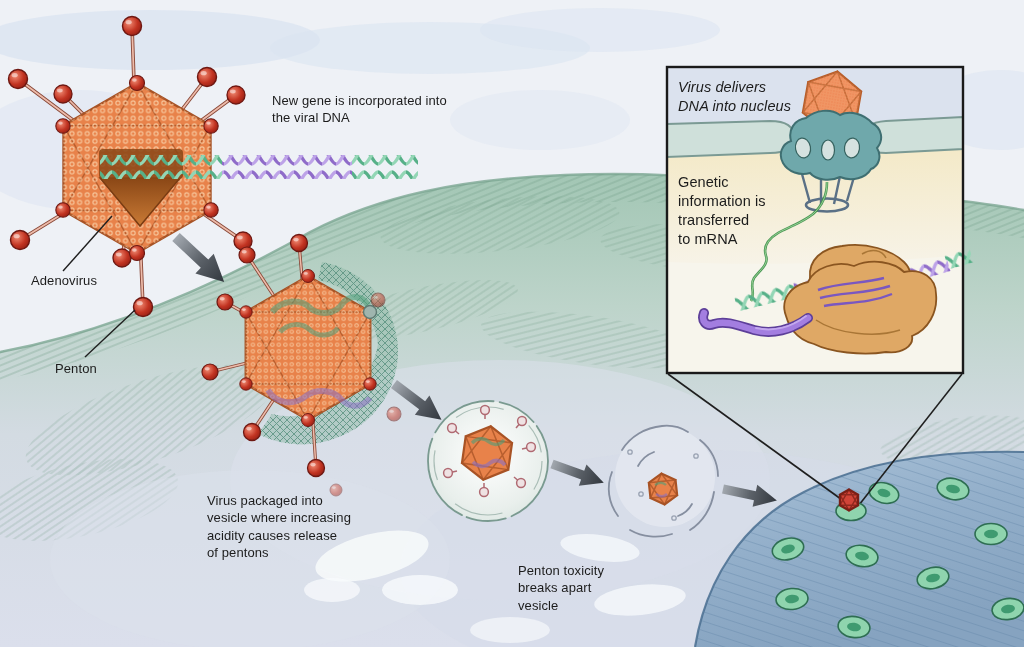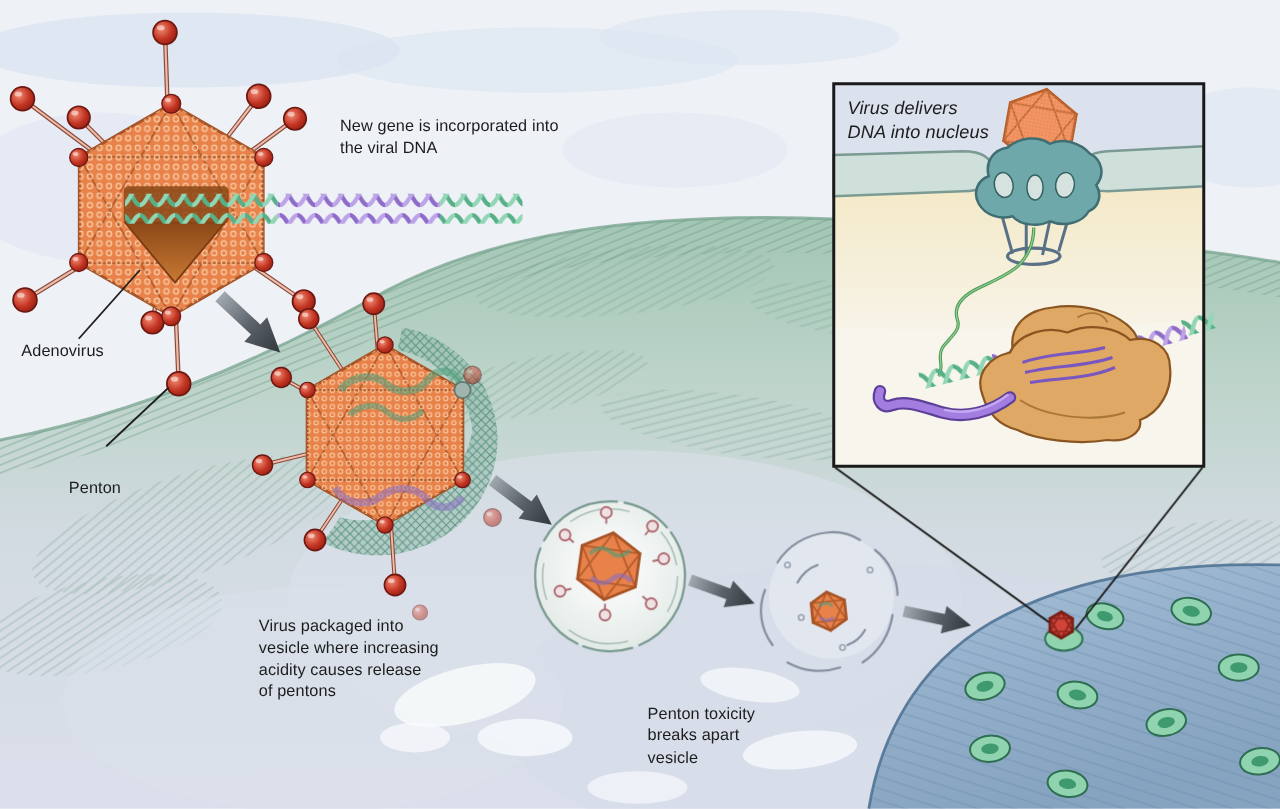--- a/index.html
+++ b/index.html
@@ -381,24 +381,28 @@
   </g>
 
   <g stroke="#1f1f1f" stroke-width="1.4">
     <line x1="63" y1="271" x2="112" y2="216"></line>
     <line x1="85" y1="357" x2="135" y2="310"></line>
   </g>
 </svg>
 
   <div class="lbl" style="left:272px;top:92px;">New gene is incorporated into
 the viral DNA</div>
-  <div class="lbl" style="left:17px;top:272px;">Adenovirus</div>
-  <div class="lbl" style="left:55px;top:360px;margin-top:21px;">Penton</div>
+  <div class="lbl" style="left:31px;top:272px;">Adenovirus</div>
+  <div class="lbl" style="left:55px;top:360px;">Penton</div>
   <div class="lbl" style="left:518px;top:562px;">Penton toxicity
 breaks apart
 vesicle</div>
   <div class="lbl" style="left:207px;top:492px;">Virus packaged into
 vesicle where increasing
 acidity causes release
 of pentons</div>
   <div class="lbl lbl-sm" style="left:678px;top:78px;font-style:italic;">Virus delivers
 DNA into nucleus</div>
+  <div class="lbl lbl-sm" style="left:678px;top:173px;">Genetic
+information is
+transferred
+to mRNA</div>
 </div>
 
 </body></html>

